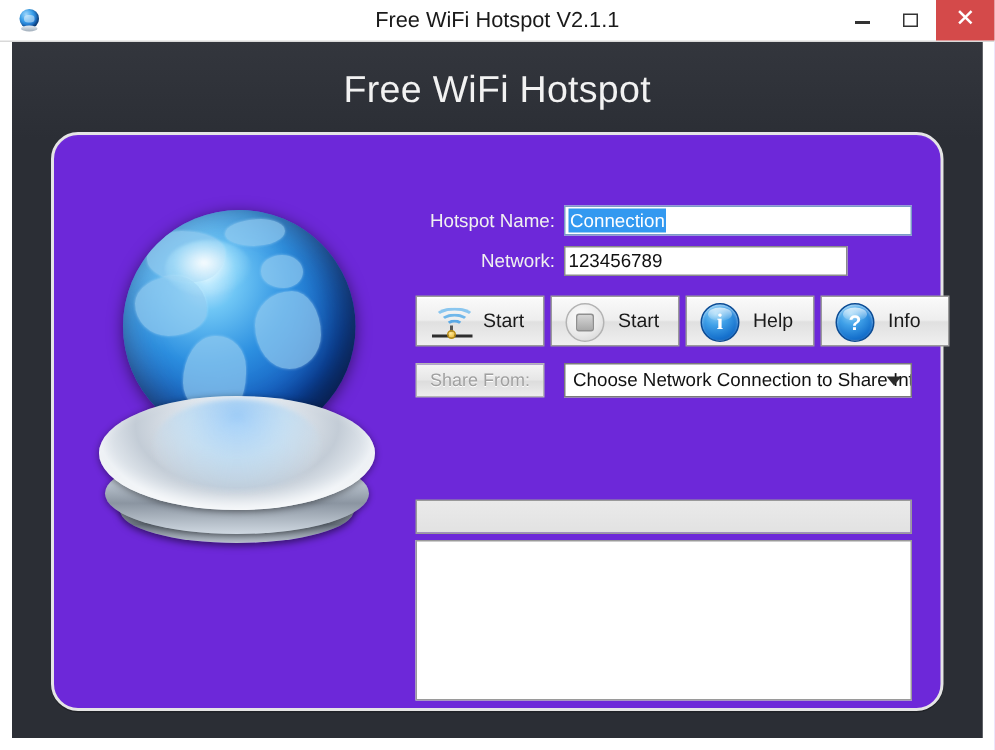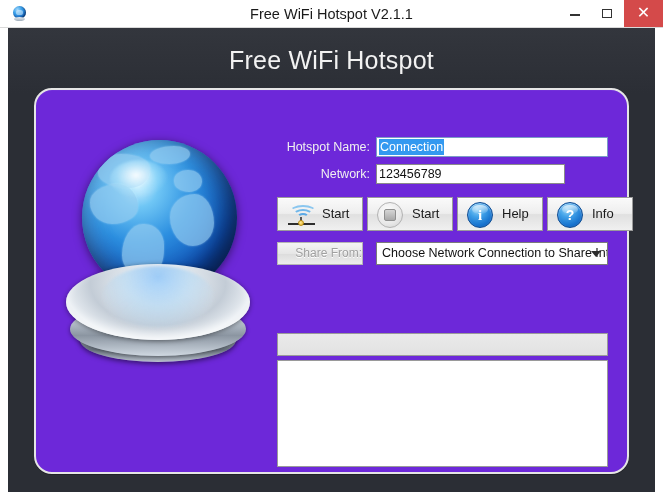--- a/index.html
+++ b/index.html
@@ -397,21 +397,21 @@
   .share-btn {
     position: absolute;
     left: 241px; top: 152px;
     width: 86px; height: 23px;
     background: linear-gradient(180deg, #f4f4f4 0%, #e6e6e6 50%, #dcdcdc 52%, #ededed 100%);
     border: 1px solid #b5b5b5;
     box-sizing: border-box;
     color: #a0a0a0;
     font-size: 12px;
     line-height: 21px;
-    text-align: right;
+    text-align: center;
     font-family: "Liberation Sans", sans-serif;
     text-shadow: 0 1px 0 #ffffff;
     cursor: default;
     padding: 0;
   }
   .combo {
     position: absolute;
     left: 340px; top: 152px;
     width: 232px; height: 23px;
     background: #ffffff;

